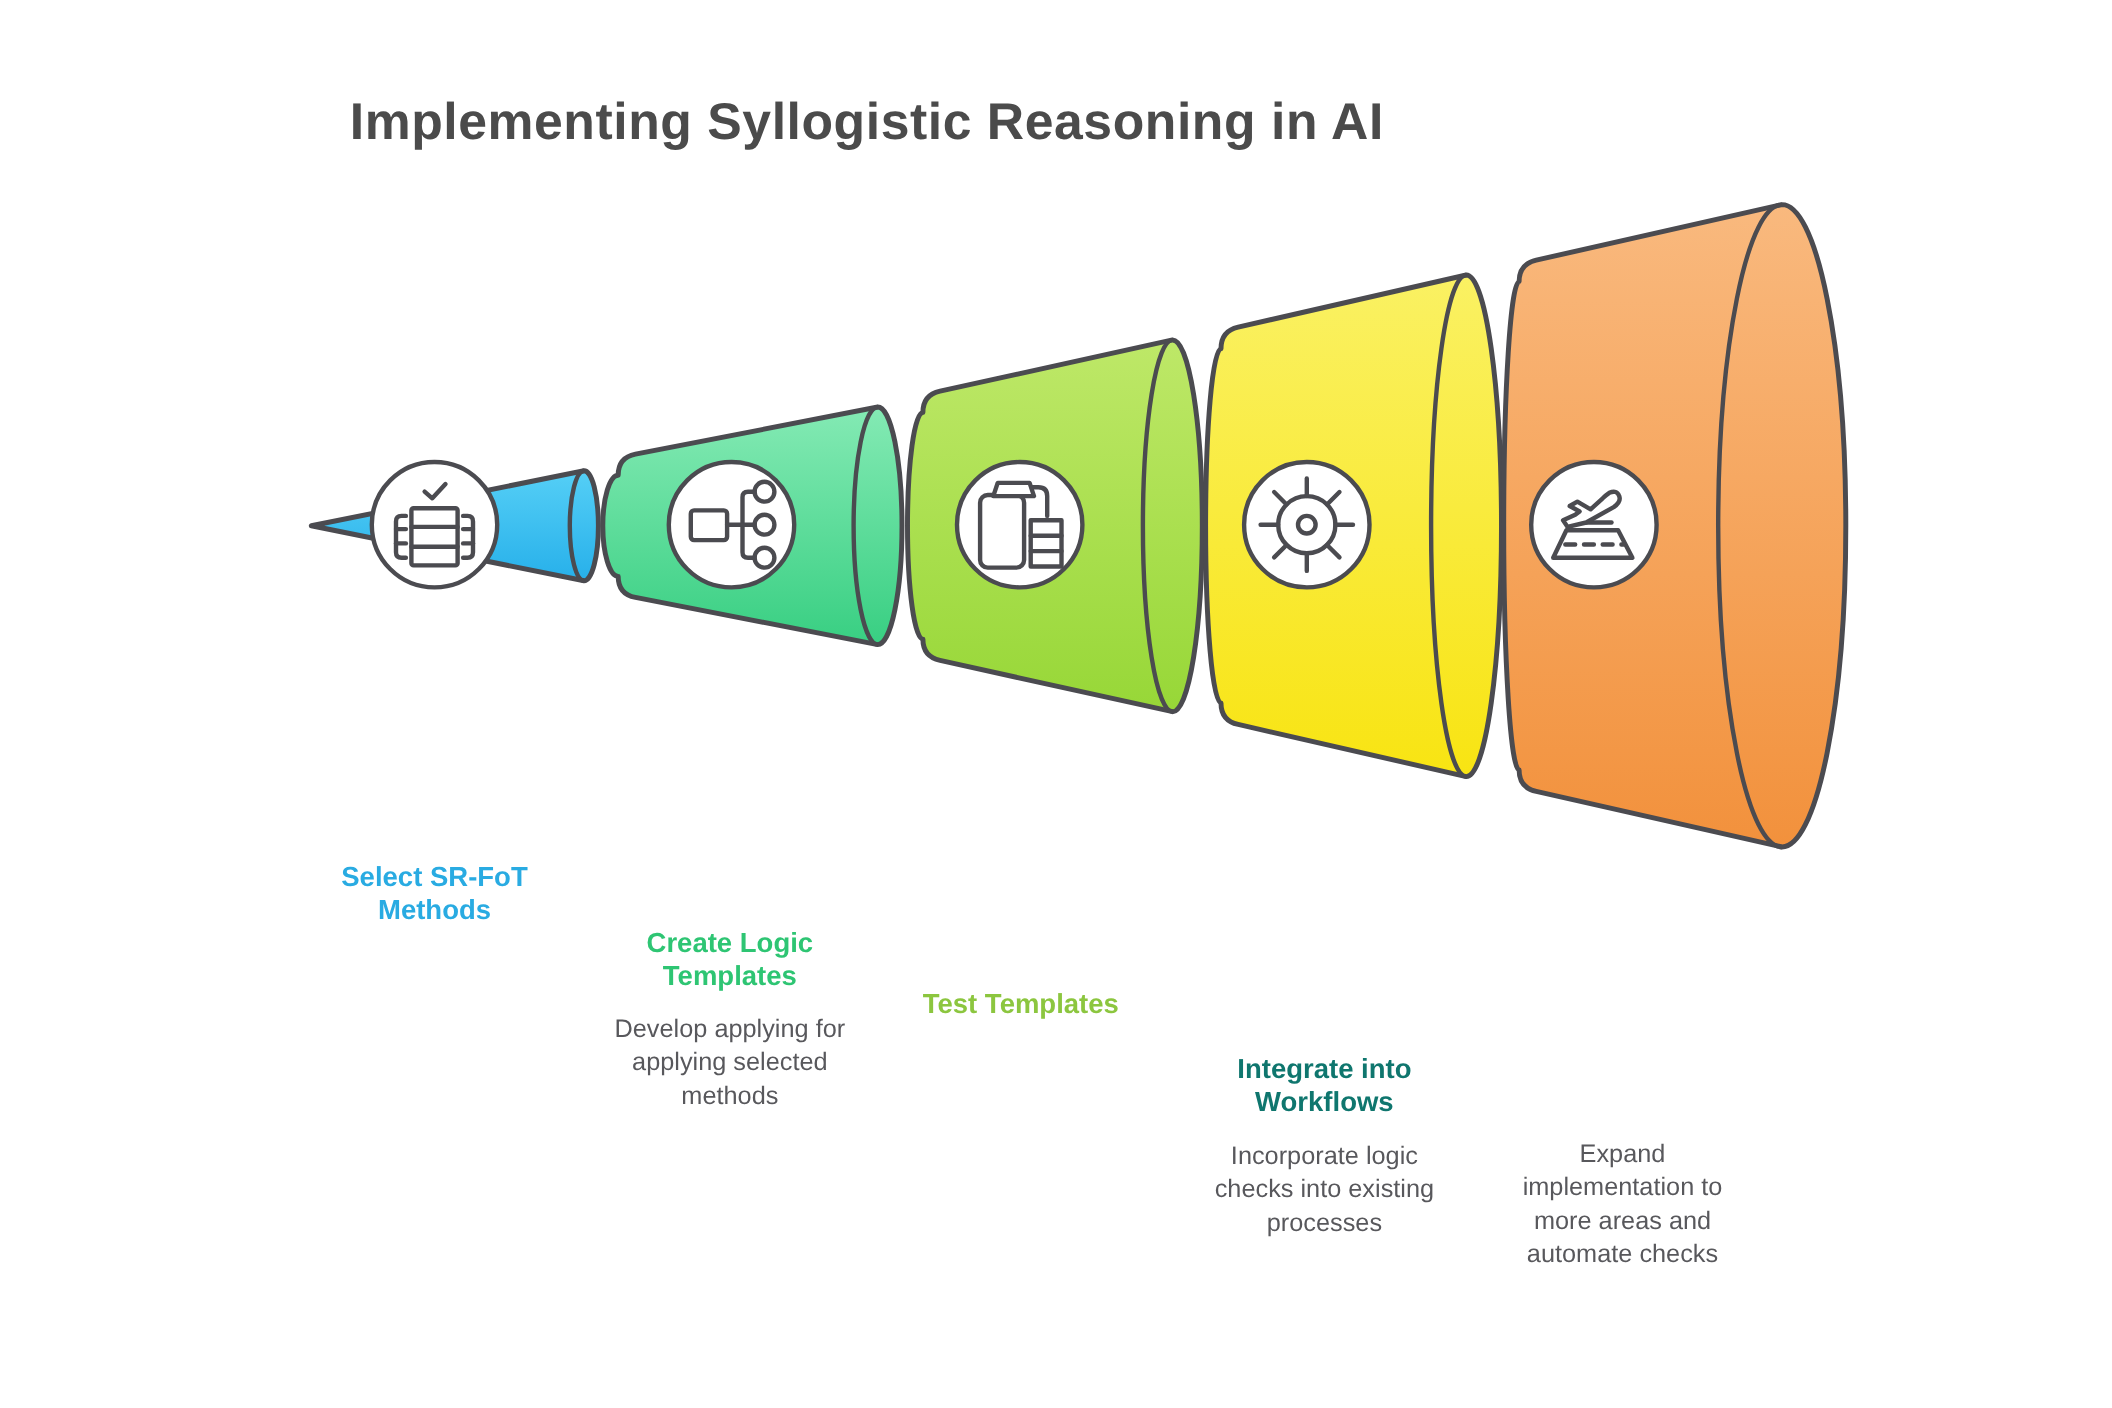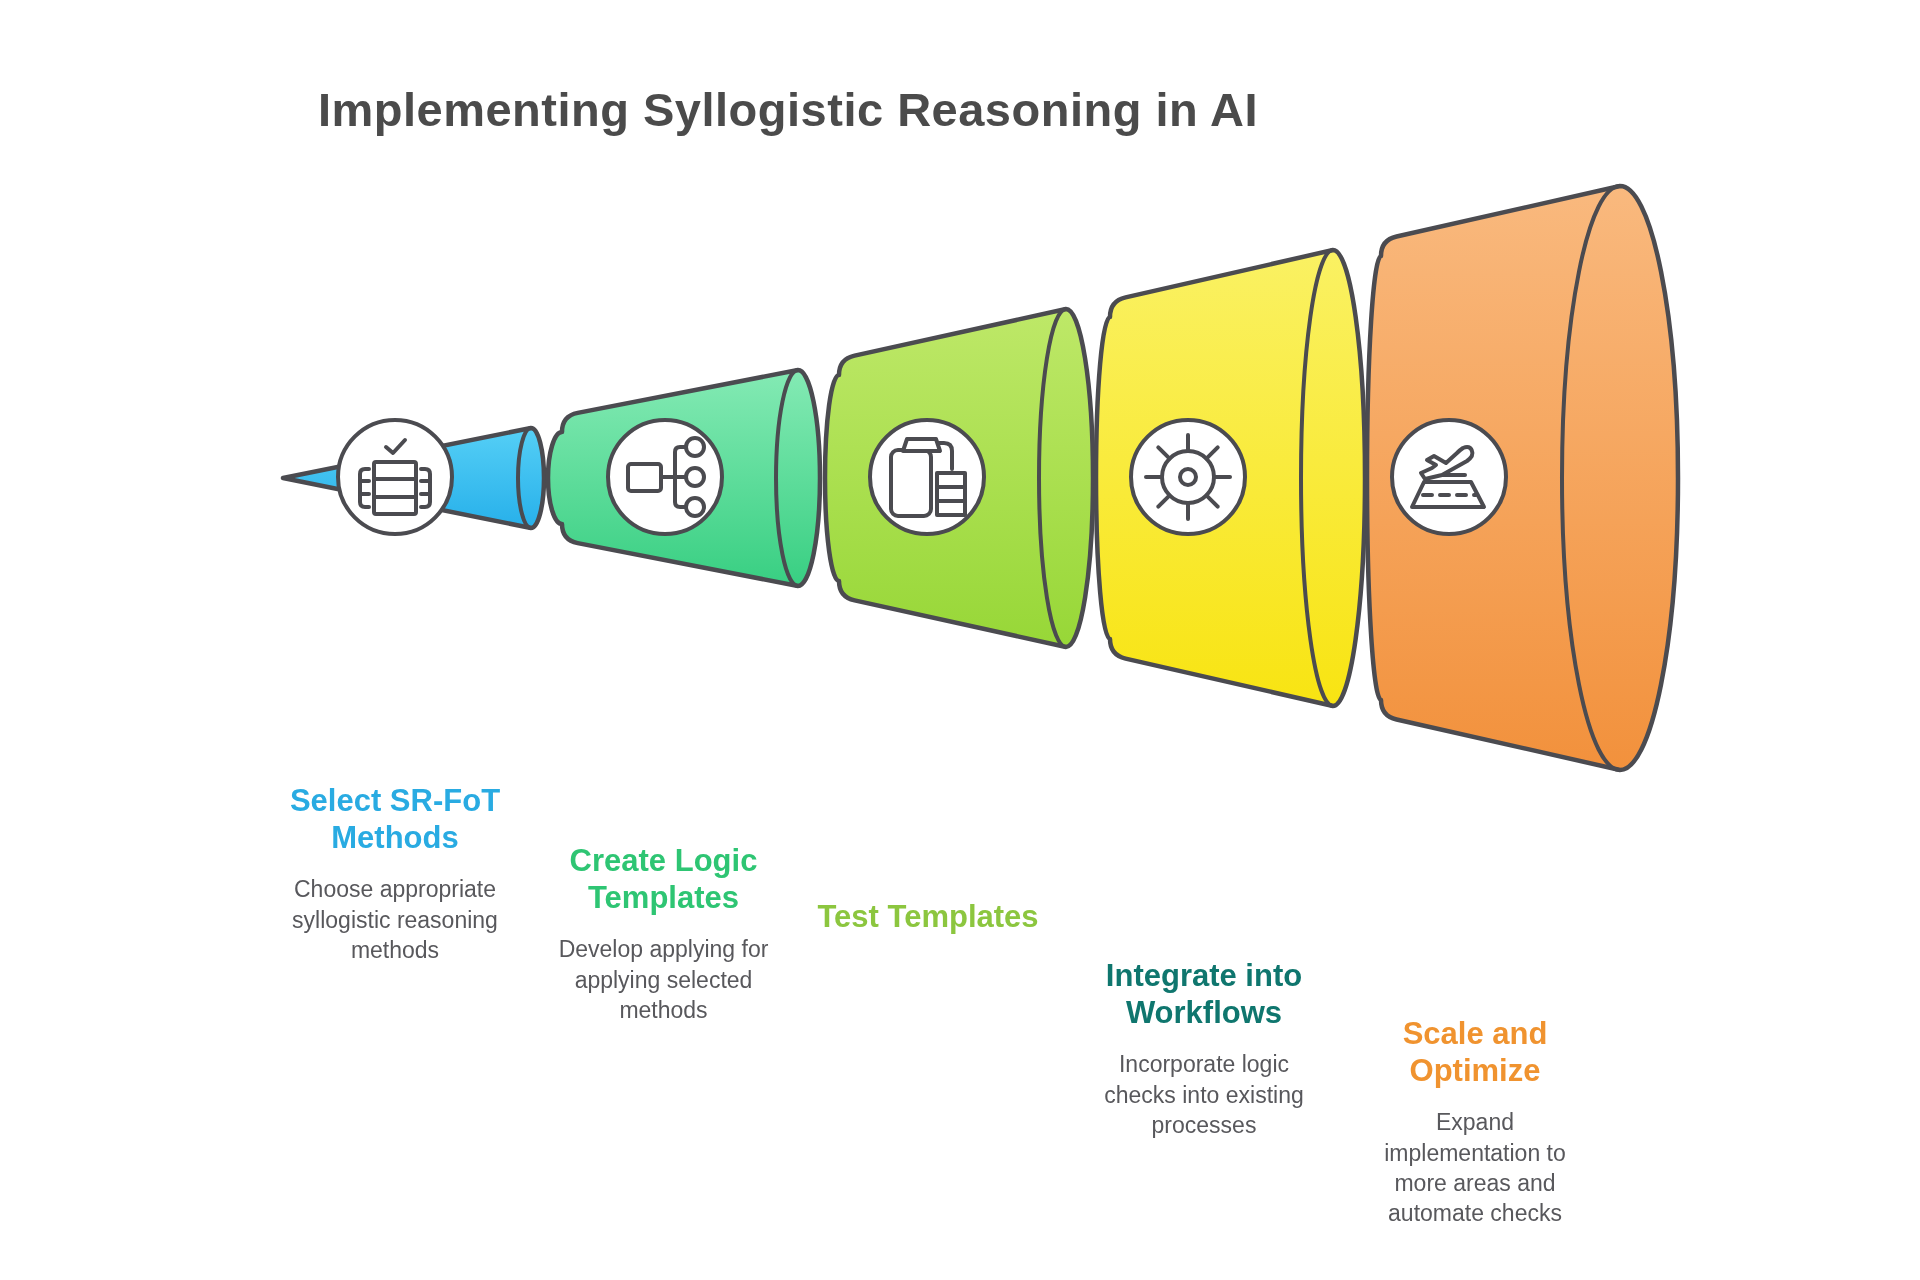--- a/index.html
+++ b/index.html
@@ -9,21 +9,21 @@
     font-family:"Liberation Sans", sans-serif;
   }
   .title{
     position:absolute;top:82px;left:0;width:1576px;
     text-align:center;font-size:47px;font-weight:bold;color:#4b4b4b;
     letter-spacing:0.5px;
   }
   #funnel-svg{position:absolute;left:0;top:0;}
   .stage-text{position:absolute;text-align:center;}
   .stage-title{
-    margin:0;font-size:31px;font-weight:bold;line-height:1.2;
+    margin:0;font-size:25px;font-weight:bold;line-height:1.2;
   }
   .stage-desc{
     margin:18px 0 0 0;font-size:23px;line-height:1.32;color:#58585c;
   }
   .s1{left:260px;top:782px;width:270px;}
   .s2{left:546px;top:842px;width:235px;}
   .s3{left:808px;top:898px;width:240px;}
   .s4{left:1084px;top:957px;width:240px;}
   .s5{left:1370px;top:1015px;width:210px;}
 </style>
@@ -121,29 +121,27 @@
       <use href="#clipboard-list-icon" transform="translate(927 477)"></use>
       <circle cx="1188" cy="477" r="57" fill="#ffffff" stroke="#4b4b50" stroke-width="4"></circle>
       <use href="#sun-gear-icon" transform="translate(1188 477)"></use>
       <circle cx="1449" cy="477" r="57" fill="#ffffff" stroke="#4b4b50" stroke-width="4"></circle>
       <use href="#plane-takeoff-icon" transform="translate(1449 477)"></use>
     </g>
 </svg>
 
 <div class="stage-text s1">
   <h2 class="stage-title" style="color: rgb(41, 171, 226);">Select SR-FoT Methods</h2>
-  <p class="stage-desc">Choose appropriate syllogistic reasoning methods</p>
 </div>
 <div class="stage-text s2">
   <h2 class="stage-title" style="color: rgb(46, 197, 115);">Create Logic Templates</h2>
   <p class="stage-desc">Develop applying for applying selected methods</p>
 </div>
 <div class="stage-text s3">
   <h2 class="stage-title" style="color: rgb(140, 198, 63);">Test Templates</h2>
 </div>
 <div class="stage-text s4">
   <h2 class="stage-title" style="color: #0f766e; text-align: center;">Integrate into Workflows</h2>
   <p class="stage-desc">Incorporate logic checks into existing processes</p>
 </div>
 <div class="stage-text s5">
-  <h2 class="stage-title" style="color: rgb(240, 147, 47);">Scale and Optimize</h2>
   <p class="stage-desc">Expand implementation to more areas and automate checks</p>
 </div>
 
 </body></html>

